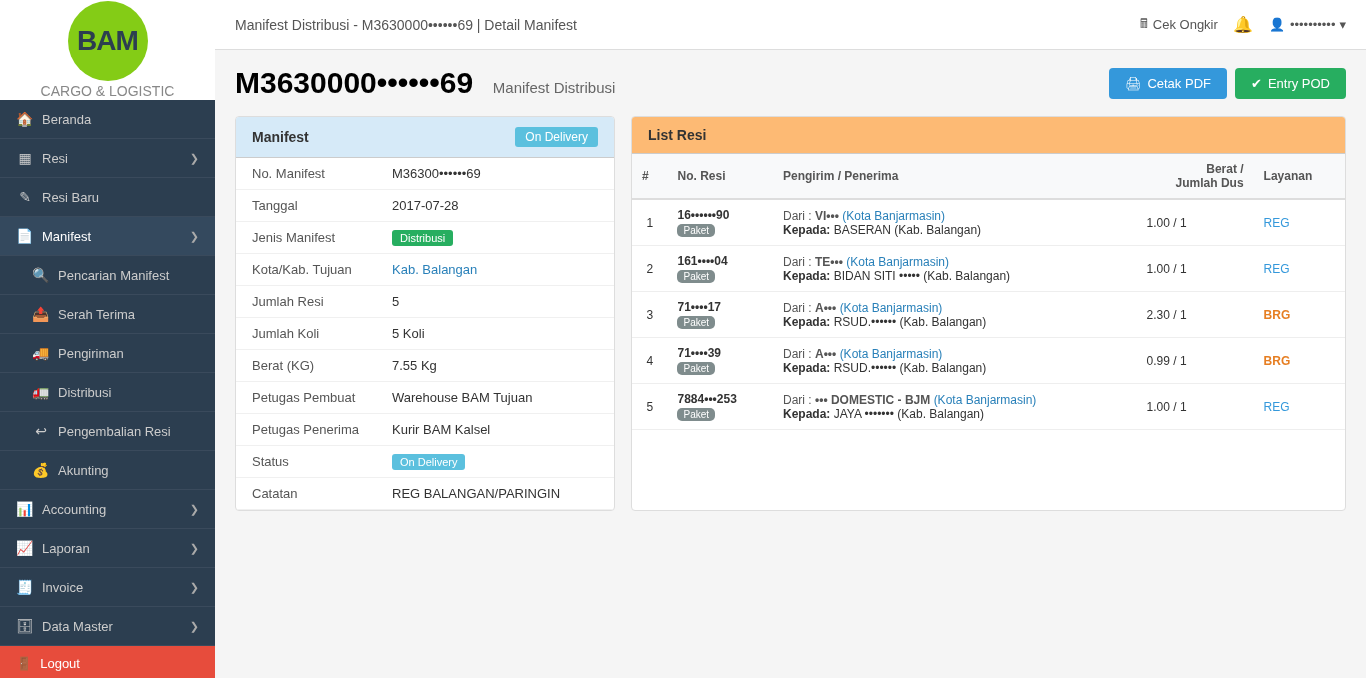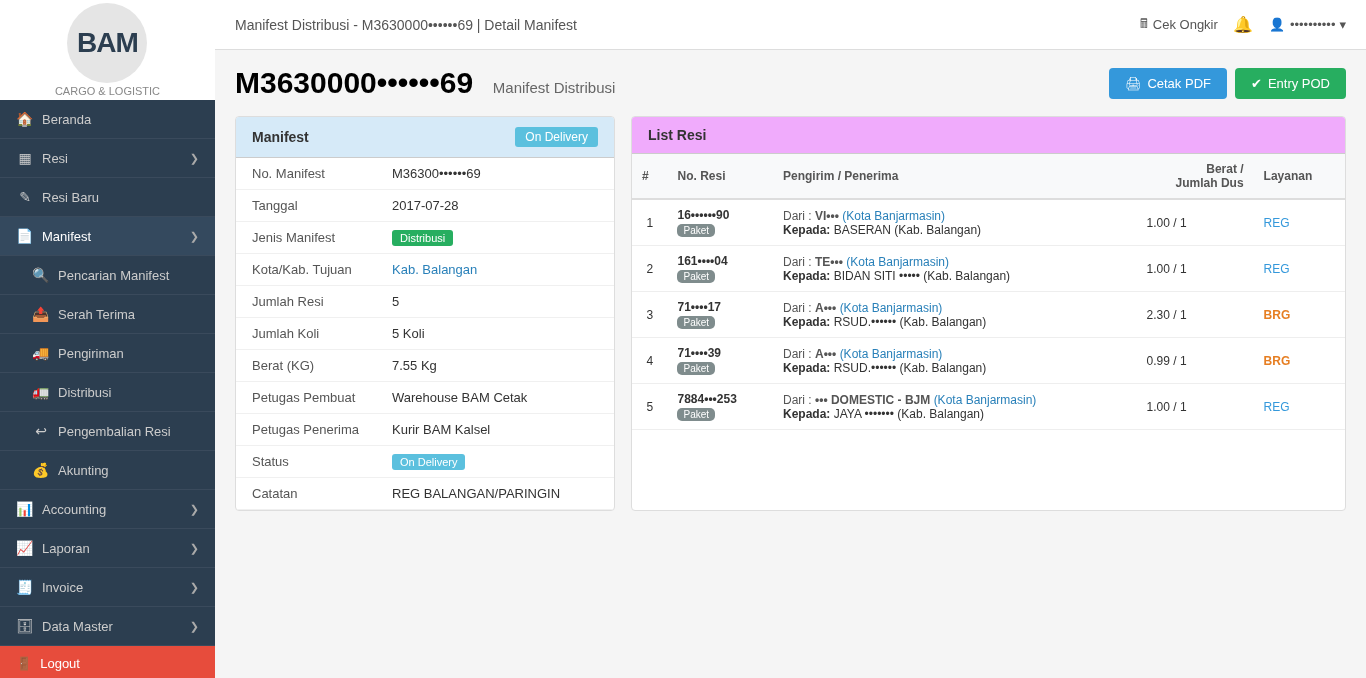--- a/index.html
+++ b/index.html
@@ -156,21 +156,21 @@
     }
 
     
     .resi-card {
       background: #fff;
       border: 1px solid #ddd;
       border-radius: 4px;
       overflow: hidden;
     }
     .resi-card-header {
-      background: #f0abfc;
+      background: #fdba74;
       padding: 10px 16px;
       border-bottom: 1px solid #ccc;
       font-weight: bold;
       color: #333;
       font-size: 14px;
     }
     .resi-table { width: 100%; border-collapse: collapse; }
     .resi-table thead tr { background: #f8f9fa; }
     .resi-table thead th {
       padding: 8px 10px;
@@ -200,24 +200,24 @@
     .kepada-text { color: #333; font-weight: 500; }
     .layanan-reg { color: #3498db; font-weight: normal; }
     .layanan-brg { color: #e67e22; font-weight: bold; }
   </style>
 </head>
 <body>
 
 <div class="sidebar">
   <div class="sidebar-logo">
     <div style="text-align:center;">
-      <div style="width:80px;height:80px;border-radius:50%;background:#e5e5e5;display:flex;align-items:center;justify-content:center;margin:0 auto;position:relative;">
+      <div style="width:80px;height:80px;border-radius:50%;background:#84cc16;display:flex;align-items:center;justify-content:center;margin:0 auto;position:relative;">
         <span style="font-size:28px;font-weight:900;color:#2c3e50;letter-spacing:-1px;">BAM</span>
       </div>
-      <div style="font-size:11px;color:#888;margin-top:2px;">CARGO &amp; LOGISTIC</div>
+      <div style="font-size:14px;color:#888;margin-top:2px;">CARGO &amp; LOGISTIC</div>
     </div>
   </div>
   <div class="sidebar-nav">
     <div class="sidebar-item">
       <div class="sidebar-item-left">
         <span class="sidebar-icon">🏠</span>
         <span>Beranda</span>
       </div>
     </div>
     <div class="sidebar-item">
@@ -380,21 +380,21 @@
             <tr>
               <td>Jumlah Koli</td>
               <td>5 Koli</td>
             </tr>
             <tr>
               <td>Berat (KG)</td>
               <td>7.55 Kg</td>
             </tr>
             <tr>
               <td>Petugas Pembuat</td>
-              <td>Warehouse BAM Cetak</td>
+              <td>Warehouse BAM Tujuan</td>
             </tr>
             <tr>
               <td>Petugas Penerima</td>
               <td>Kurir BAM Kalsel</td>
             </tr>
             <tr>
               <td>Status</td>
               <td><span class="status-badge-delivery">On Delivery</span></td>
             </tr>
             <tr>

